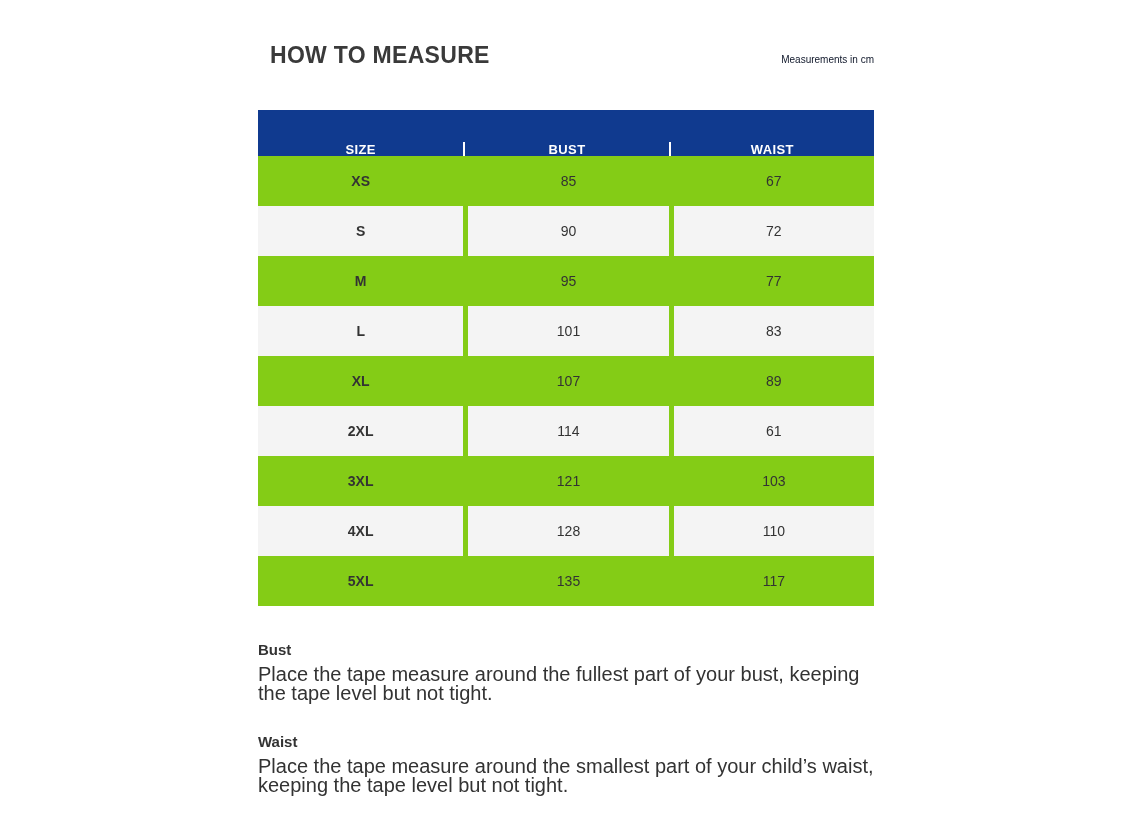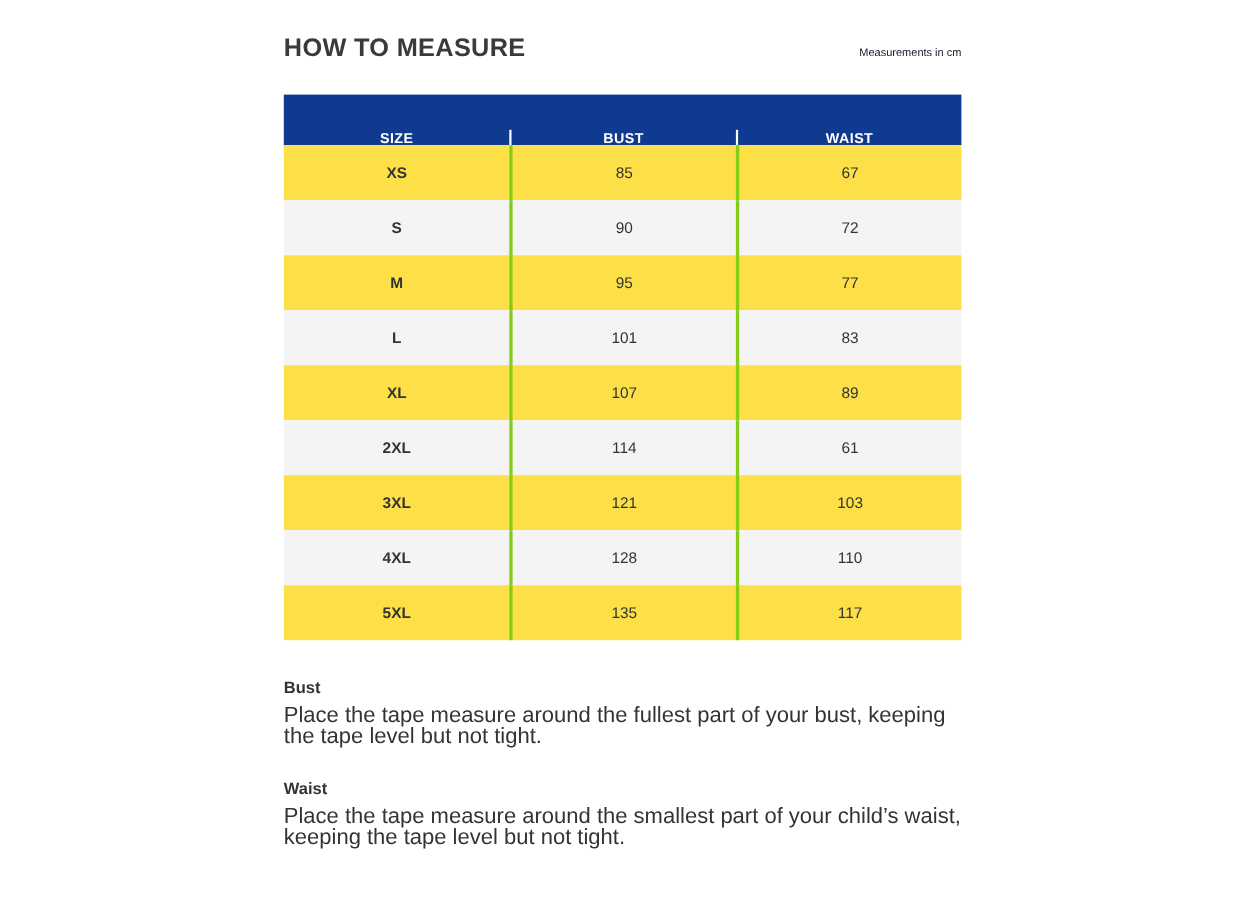--- a/index.html
+++ b/index.html
@@ -21,21 +21,21 @@
     left: 258px;
     top: 30px;
     width: 616px;
   }
   .header-row {
     display: flex;
     justify-content: space-between;
     align-items: baseline;
   }
   .page-title {
-    margin: 0;
+    margin: 12px;
     font-size: 23px;
     font-weight: 700;
     color: #3a3a3a;
     letter-spacing: 0.3px;
   }
   .unit-note {
     font-size: 10px;
     color: #0f172a;
   }
   .size-table {
@@ -57,32 +57,32 @@
     font-weight: 700;
     letter-spacing: 0.4px;
     border-left: 2px solid #ffffff;
     margin-top: 32px;
   }
   .th:first-child { border-left: none; }
   .tbody .tr {
     display: grid;
     grid-template-columns: 1fr 1fr 1fr;
     height: 50px;
-    background: #fde047;
+    background: #84cc16;
   }
   .tbody .tr:nth-child(even) {
     background: var(--row_alt_bg, #f4f4f4);
   }
   .td {
     display: flex;
     align-items: center;
     justify-content: center;
     font-size: 14px;
     color: var(--text, #333333);
-    border-left: 3px solid #84cc16;
+    border-left: 5px solid #84cc16;
   }
   .td:first-child { border-left: none; }
   .td.size-cell { font-weight: 700; }
   .section { margin-top: 35px; }
   .section + .section { margin-top: 30px; }
   .section-heading {
     margin: 0 0 7px 0;
     font-size: 15px;
     font-weight: 700;
     color: #333333;

